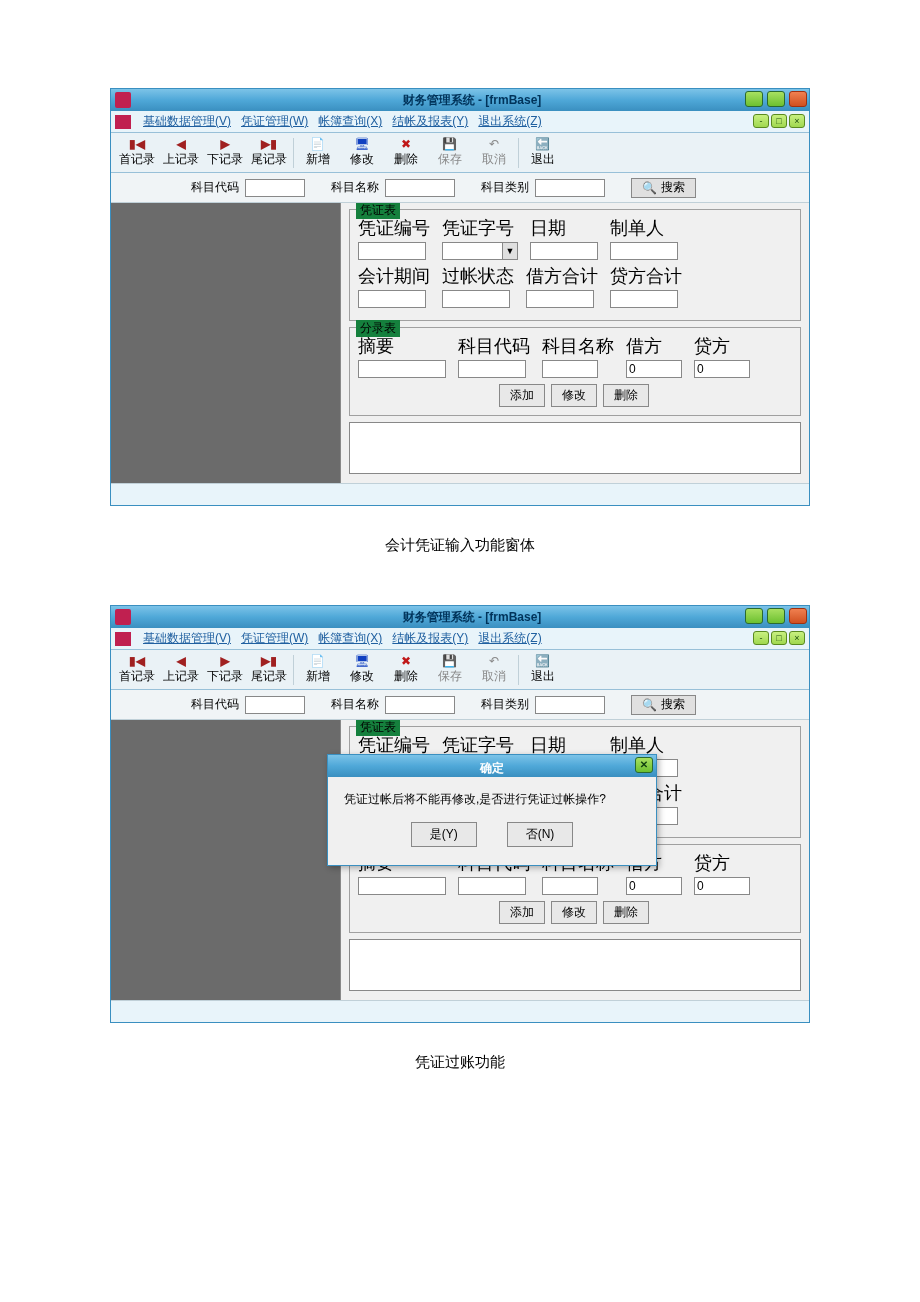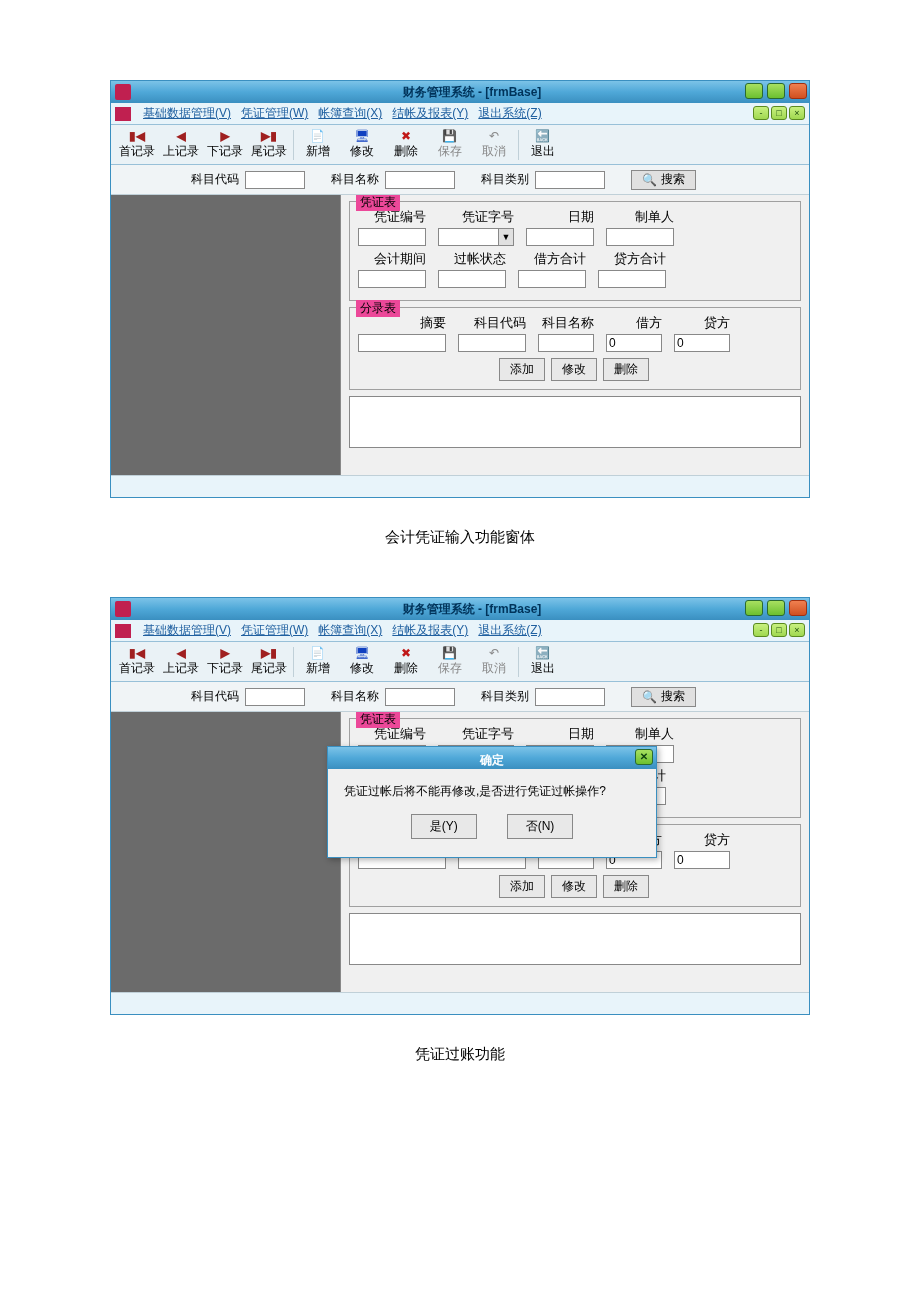--- a/index.html
+++ b/index.html
@@ -1,17 +1,17 @@
 <!DOCTYPE html>
 <html><head>
 <meta charset="utf-8">
 <style>
   * { box-sizing: border-box; }
   body { margin: 0; background: #fff; font-family: "SimSun", "宋体", Arial, sans-serif; font-size: 12px; }
-  .page { width: 832px; margin: 0 auto; padding: 80px 0 40px 0; }
+  .page { width: 832px; margin: 8px auto; padding: 80px 0 40px 0; }
   .app-window { width: 700px; margin: 0 auto 30px auto; border: 1px solid #3a8fc0; background: #f0f0f0; }
   
   .titlebar { height: 22px; background: linear-gradient(to bottom, #7cc3e8 0%, #4fa8d8 50%, #3a8fc0 100%); display: flex; align-items: center; color: #fff; font-weight: bold; position: relative; }
   .titlebar-icon { width: 16px; height: 16px; margin: 0 4px; background: #c02050; border-radius: 2px; display:inline-block; }
   .titlebar-text { flex: 1; text-align: center; color: #00335a; font-weight: bold; }
   .win-btns { position: absolute; right: 2px; top: 2px; display: flex; gap: 4px; }
   .win-btn { width: 18px; height: 16px; border-radius: 3px; border: 1px solid #2a6a30; }
   .wb-min { background: linear-gradient(to bottom, #a8e060, #6cc030); }
   .wb-max { background: linear-gradient(to bottom, #a8e060, #6cc030); }
   .wb-close { background: linear-gradient(to bottom, #f08050, #d05020); border-color: #a03010; }
@@ -34,24 +34,24 @@
   .searchbar { height: 30px; background: #f0f4f6; border-bottom: 1px solid #c0d0d8; display: flex; align-items: center; padding: 0 8px 0 80px; gap: 6px; }
   .searchbar label { white-space: nowrap; }
   .txt { border: 1px solid #888; background: #fff; height: 18px; padding: 0 2px; font-size: 12px; }
   .sbtn { border: 1px solid #888; background: #e0e0e0; height: 20px; padding: 0 10px; display: inline-flex; align-items: center; gap: 4px; cursor: default; }
   
   .body-area { display: flex; height: 280px; }
   .left-pane { width: 230px; background: #6b6b6b; border-right: 1px solid #888; }
   .right-pane { flex: 1; background: #f0f0f0; padding: 6px 8px 0 8px; overflow: hidden; }
   
   .group { border: 1px solid #a0a0a0; padding: 6px 8px 8px 8px; margin-bottom: 6px; position: relative; }
-  .group-title { position: absolute; top: -8px; left: 6px; background: #ec4899; padding: 0 4px; font-size: 12px; }
+  .group-title { position: absolute; top: -8px; left: 6px; background: #15803d; padding: 0 4px; font-size: 12px; }
   .row { display: flex; gap: 12px; margin-bottom: 4px; flex-wrap: nowrap; }
   .fld { display: flex; flex-direction: column; }
-  .fld label { font-size: 13px; margin-bottom: 2px; white-space: nowrap; text-align: right; }
+  .fld label { font-size: 18px; margin-bottom: 2px; white-space: nowrap; }
   .fld .txt { width: 68px; }
   .fld.md .txt { width: 88px; }
   .dropdown { display: flex; }
   .dropdown .txt { width: 60px; border-right: none; }
   .dd-btn { width: 16px; height: 18px; border: 1px solid #888; background: #e0e0e0; font-size: 9px; text-align: center; line-height: 16px; }
   .btn { border: 1px solid #888; background: #e8e8e8; padding: 2px 10px; cursor: default; font-size: 12px; }
   .btnrow { display: flex; gap: 6px; justify-content: center; padding: 2px 2px 0 0; }
   .grid-area { height: 52px; background: #fff; border: 1px solid #888; margin-top: 4px; }
   .statusbar { height: 22px; background: #e8f4fa; border-top: 1px solid #c0d0d8; }
   .caption { text-align: center; font-size: 15px; margin: 20px 0 50px 0; }

